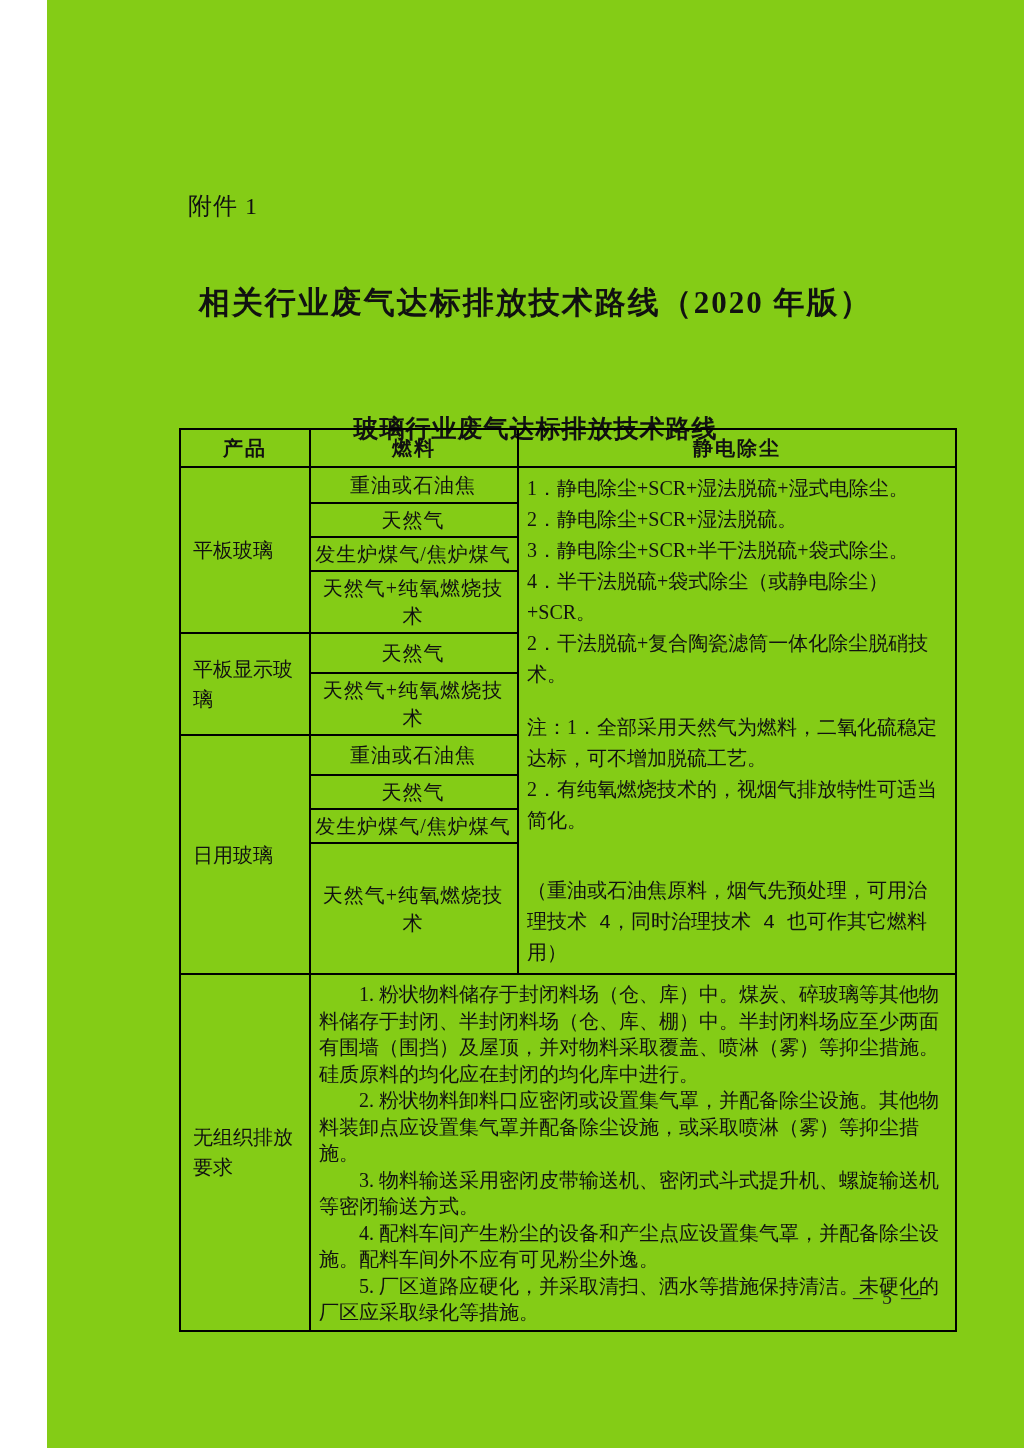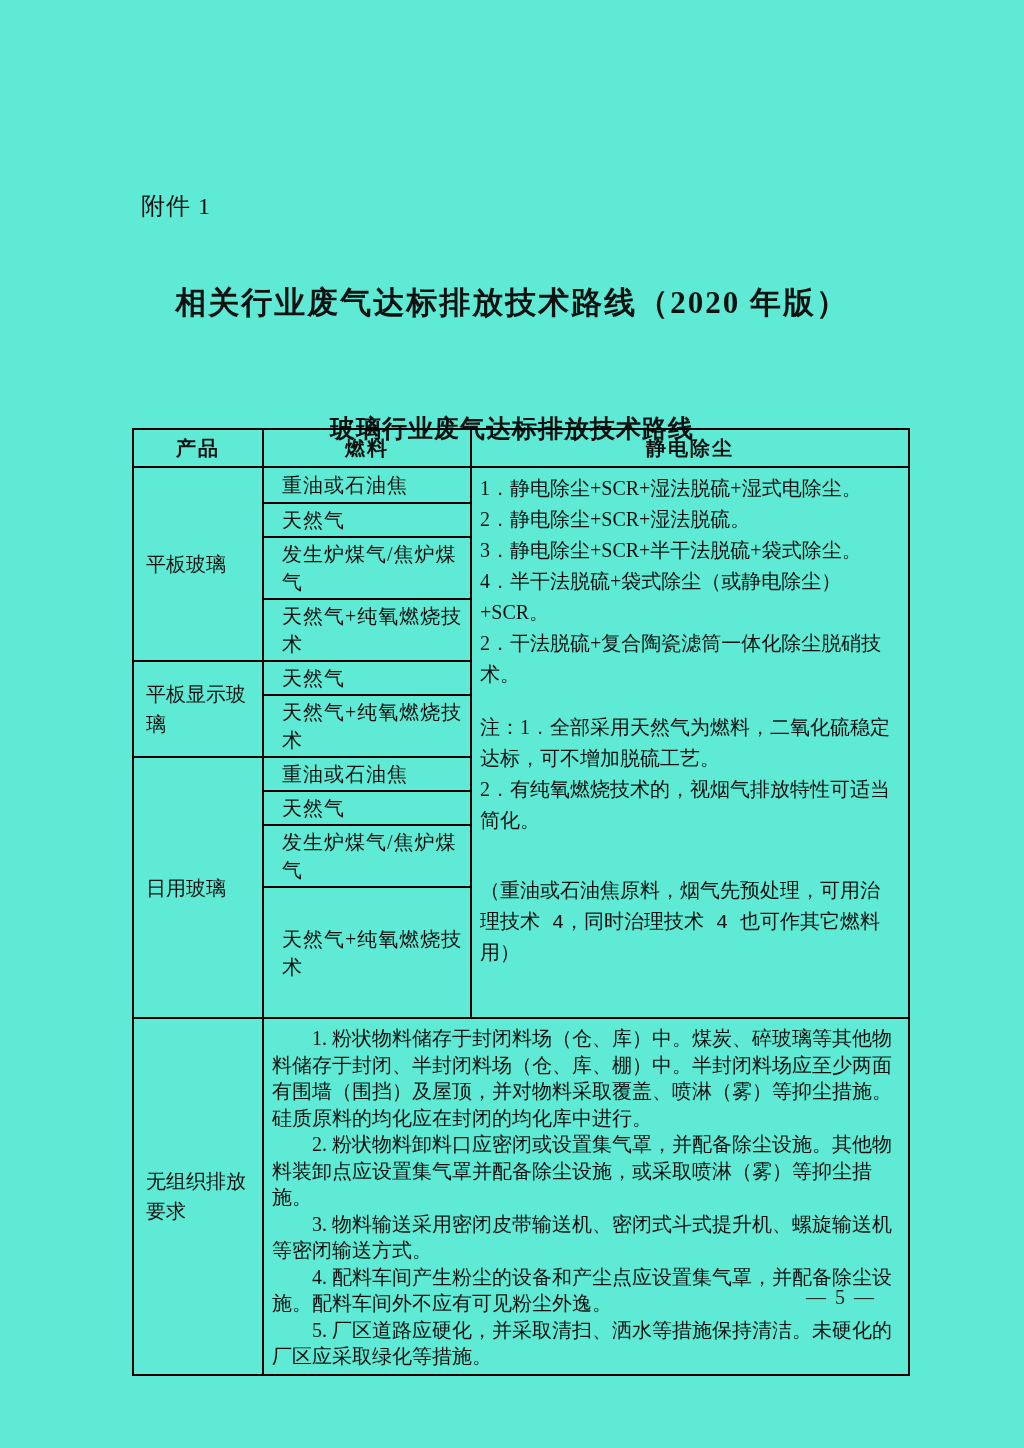--- a/index.html
+++ b/index.html
@@ -3,21 +3,21 @@
 <meta charset="utf-8">
 <style>
   * { margin: 0; padding: 0; box-sizing: border-box; }
   html, body { background: #ffffff; }
   body {
     width: 1024px; height: 1448px;
     position: relative;
     font-family: "Liberation Serif", "DejaVu Serif", serif;
     color: #111111;
   }
-  .page { position: absolute; inset: 0; background: #5eead4; }
+  .page { position: absolute; inset: 0; background: #84cc16; margin-left: 47px; }
 
   .attachment {
     position: absolute; left: 141px; top: 190px;
     font-size: 24px; letter-spacing: 1px;
   }
   .main-title {
     position: absolute; left: 0; right: 0; top: 282px;
     text-align: center;
     font-size: 31px; font-weight: bold; letter-spacing: 2px;
     font-family: "Liberation Serif", "DejaVu Serif", serif;
@@ -44,22 +44,22 @@
   }
   .route-table th {
     font-weight: 600; text-align: center;
     letter-spacing: 2px;
   }
   td.product {
     padding: 0 12px;
     line-height: 30px;
   }
   td.fuel {
-    text-align: left;
-    padding: 2px 6px 2px 18px;
+    text-align: center;
+    padding: 2px 6px 2px 4px;
     line-height: 28px;
     letter-spacing: 1px;
   }
   td.treatment {
     vertical-align: top;
     padding: 5px 13px 4px 8px;
     line-height: 31px;
   }
   td.treatment p { margin: 0; }
   td.treatment p.note-start { margin-top: 22px; }

